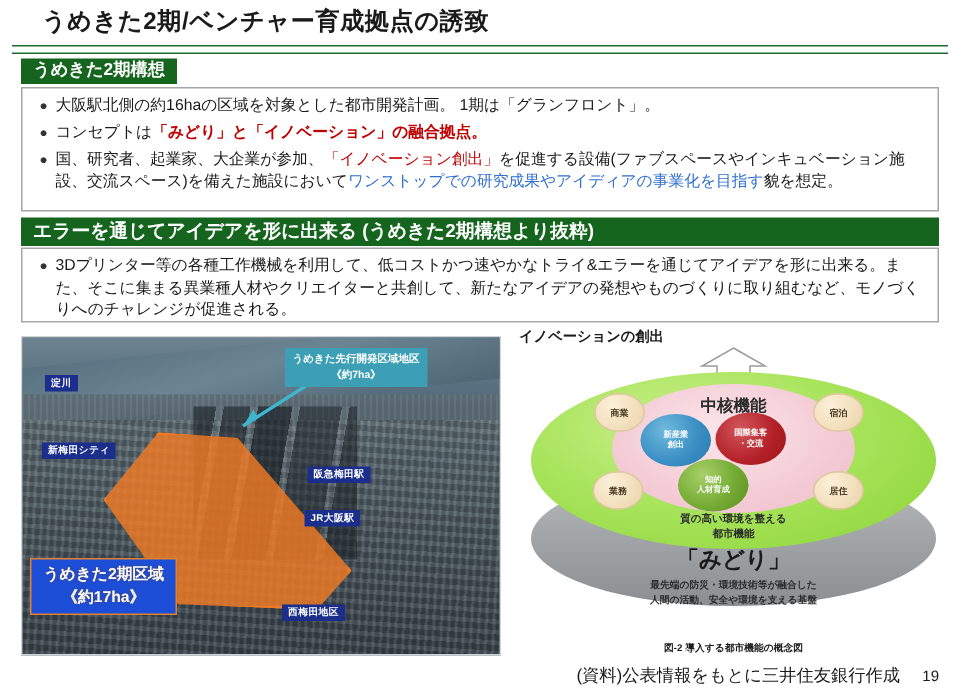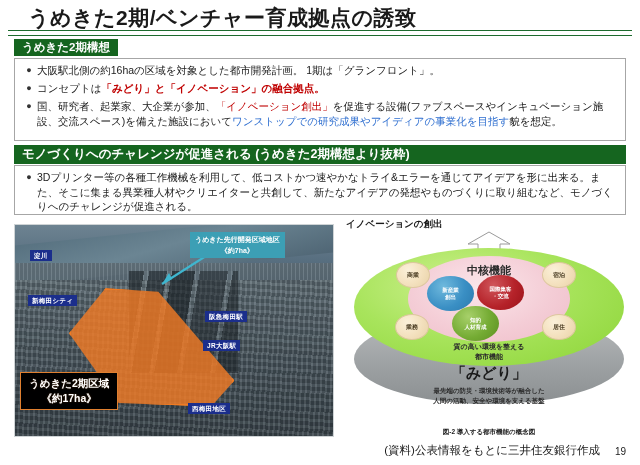--- a/index.html
+++ b/index.html
@@ -14,21 +14,21 @@
     overflow: hidden;
     font-family: "Liberation Sans", "DejaVu Sans", sans-serif;
     color: #000;
   }
 
   
   #slide-title {
     position: absolute;
     left: 28px;
     top: 4px;
-    font-size: 21px;
+    font-size: 16px;
     font-weight: bold;
     letter-spacing: 0.5px;
     color: #1a1a1a;
     white-space: nowrap;
   }
   #title-rule {
     position: absolute;
     left: 8px;
     top: 30px;
     width: 624px;
@@ -180,21 +180,21 @@
   #senko-arrow {
     position: absolute;
     left: 152px; top: 252px;
     width: 60px; height: 38px;
     pointer-events: none;
   }
 
   #label-zone17 {
     position: absolute;
     left: 20px; top: 372px;
-    background: #000000;
+    background: #1d4ed8;
     border: 1px solid #e08030;
     color: #ffffff;
     font-size: 10.5px;
     font-weight: bold;
     line-height: 15px;
     text-align: center;
     padding: 3px 8px;
     white-space: nowrap;
     text-shadow: 0 0 2px rgba(120,60,10,0.6);
     box-sizing: border-box;
@@ -382,21 +382,21 @@
 
   <div class="bullet-row">
     <span class="bullet-dot">●</span>
     <span class="bullet-text">
       <span>国、研究者、起業家、大企業が参加、</span><span class="hl-red-n">「イノベーション創出」</span><span>を促進する設備(ファブスペースやインキュベーション施設、交流スペース)を備えた施設において</span><span class="hl-blue">ワンストップでの研究成果やアイディアの事業化を目指す</span><span>貌を想定。</span>
     </span>
   </div>
 
 </div>
 
-<div class="section-bar" id="section-bar-2">モノづくりへのチャレンジが促進される (うめきた2期構想より抜粋)</div>
+<div class="section-bar" id="section-bar-2">エラーを通じてアイデアを形に出来る (うめきた2期構想より抜粋)</div>
 
 <div class="bullet-box" id="bullets-box-2">
   <div class="bullet-row">
     <span class="bullet-dot">●</span>
     <span class="bullet-text">3Dプリンター等の各種工作機械を利用して、低コストかつ速やかなトライ&amp;エラーを通じてアイデアを形に出来る。また、そこに集まる異業種人材やクリエイターと共創して、新たなアイデアの発想やものづくりに取り組むなど、モノづくりへのチャレンジが促進される。</span>
   </div>
 </div>
 
 <div id="aerial-photo">
   <div id="photo-sky"></div>

